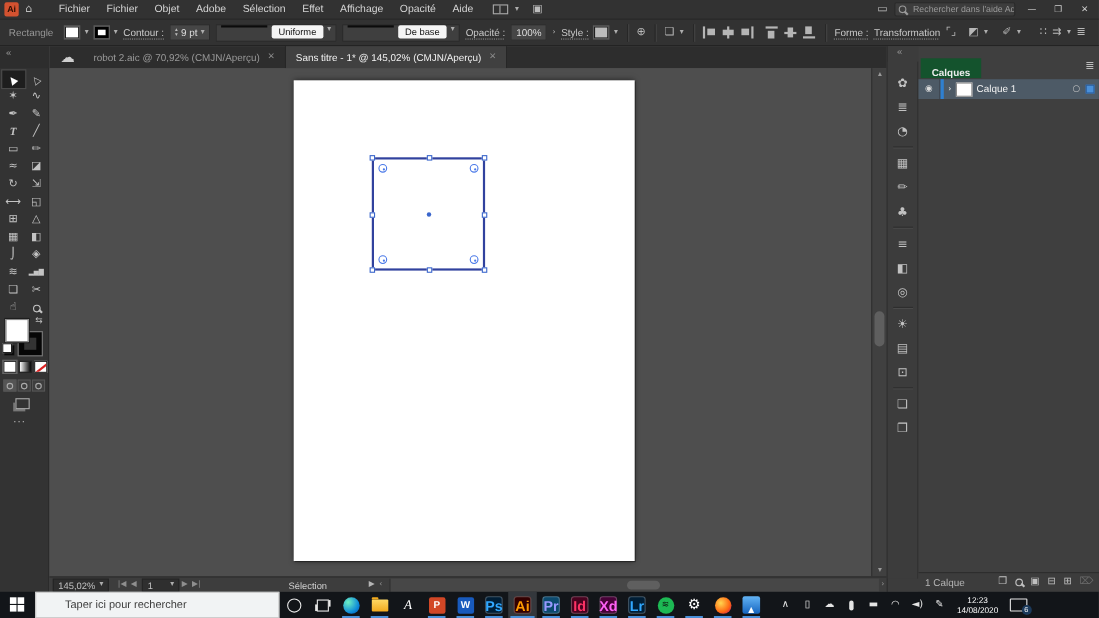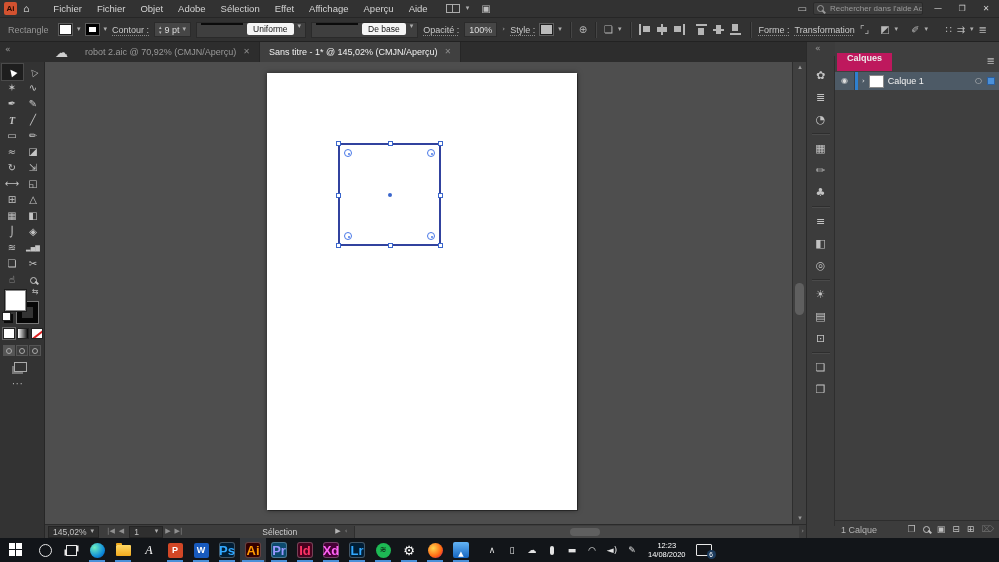--- a/index.html
+++ b/index.html
@@ -96,21 +96,21 @@
   .navico{color:#8f8f8f;font-size:7px;margin:0 2px}
   #hscroll{position:relative;flex:1;height:12px;background:#474747;border-left:1px solid #2e2e2e;margin-left:4px}
   #hthumb{position:absolute;left:215px;top:2px;width:30px;height:8px;background:#5f5f5f;border-radius:4px}
 
   
   .dockhdr{position:absolute;left:0;top:0;width:193px;height:12px;color:#9a9a9a;font-size:9px}
   #strip{position:absolute;left:0;top:14px;width:28px;height:470px;background:#3c3c3c;border-right:1px solid #2e2e2e;display:flex;flex-direction:column;align-items:center;padding-top:8px}
   .stripico{height:22px;display:flex;align-items:center;justify-content:center;color:#c2c2c2;font-size:11px;width:100%}
   .stripsep{width:18px;height:1px;background:#2e2e2e;box-shadow:0 1px 0 #4a4a4a;margin:3px 0}
   #panel{position:absolute;left:28px;top:0;width:165px;height:496px;background:#3f3f3f}
-  .paneltab{position:absolute;left:2px;top:11px;height:18px;background:#be185d;color:#ececec;font-size:9px;display:flex;align-items:flex-start;padding:0 10px;font-weight:bold}
+  .paneltab{position:absolute;left:2px;top:11px;height:18px;background:#14532d;color:#ececec;font-size:9px;display:flex;align-items:flex-end;padding:0 10px;font-weight:bold}
   .panelmenu{position:absolute;right:5px;top:14px;color:#bdbdbd;font-size:10px}
   #layerrow{position:absolute;left:0;top:30px;width:165px;height:18px;background:#4d5a66;display:flex;align-items:center}
   .eyecell{width:20px;text-align:center;color:#dcdcdc;font-size:8px;border-right:1px solid #3a4048;align-self:stretch;display:flex;align-items:center;justify-content:center}
   .laccent{width:3px;height:18px;background:#2f80d0}
   .lexp{color:#e8e8e8;font-size:7px;margin:0 4px}
   .lthumb{width:15px;height:13px;background:#fff;border:1px solid #8a8a8a}
   .lname{color:#f2f2f2;font-size:9px;margin-left:4px}
   .ltarget{margin-left:auto;color:#c6c6c6;font-size:8px}
   .lsel{width:8px;height:8px;background:#4a90d9;border:1px solid #2b5f9e;margin:0 5px}
   #panelbottom{position:absolute;left:0;top:478px;width:165px;height:18px;background:#3c3c3c;border-top:1px solid #2d2d2d;display:flex;align-items:center;gap:7px;padding:0 6px}
@@ -151,21 +151,21 @@
   <span class="ailogo">Ai</span>
   <span class="tbicon glyph">⌂</span>
   <nav class="menus">
     <span>Fichier</span>
     <span>Fichier</span>
     <span>Objet</span>
     <span>Adobe</span>
     <span>Sélection</span>
     <span>Effet</span>
     <span>Affichage</span>
-    <span>Aperçu</span>
+    <span>Opacité</span>
     <span>Aide</span>
   </nav>
   <span class="layico" style="margin-left:12px"></span>
   <span class="chev glyph">▾</span>
   <span class="tbicon glyph" style="margin-left:6px">▣</span>
   <span style="margin-left:auto" class="tbicon glyph">▭</span>
   <span style="position:relative">
     <span class="mag" style="position:absolute;left:4px;top:3px;color:#9a9a9a"></span>
     <input class="helpsearch" placeholder="Rechercher dans l'aide Adobe" style="">
   </span>
@@ -467,20 +467,21 @@
 </div>
 
 <div id="taskbar">
   <span class="winlogo">
       <i></i>
       <i></i>
       <i></i>
       <i></i>
     </span>
 
+  <input class="tsearch" placeholder="Taper ici pour rechercher" style="">
   <span class="tile">
       <span class="cortana"></span>
     </span>
   <span class="tile">
       <span class="tview"></span>
     </span>
   <span class="tile run">
       <span class="edgeic"></span>
     </span>
   <span class="tile run">

